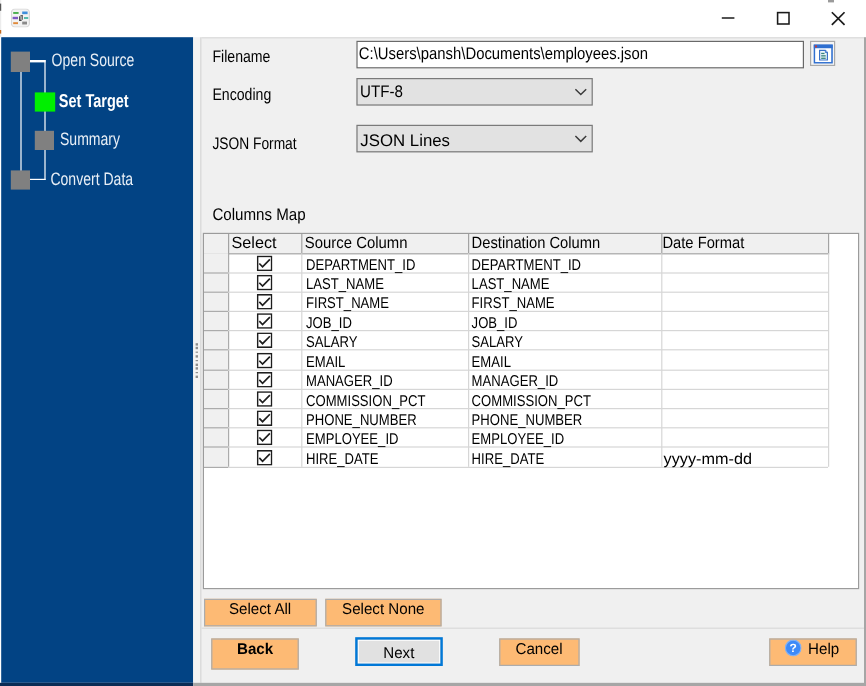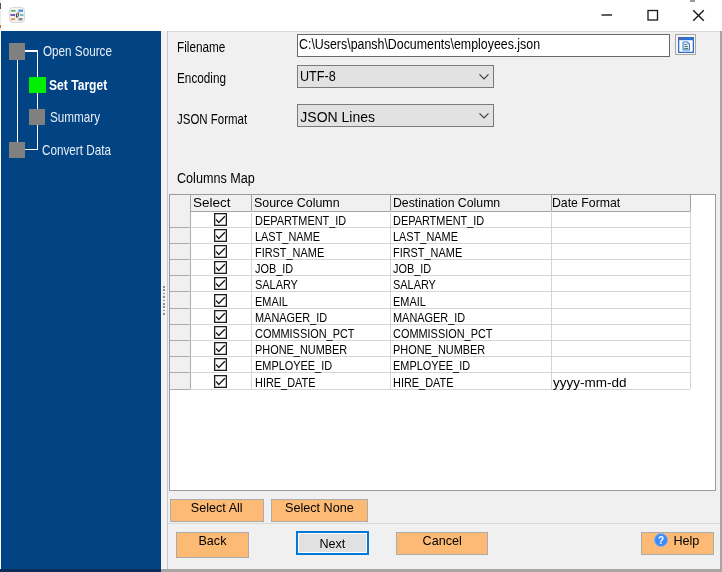--- a/index.html
+++ b/index.html
@@ -212,29 +212,29 @@
 <div class="cell" style="left:254.9px;top:375.6px;">HIRE_DATE</div>
 <div class="cell" style="left:393.4px;top:375.6px;">HIRE_DATE</div>
 <div class="cell" style="left:552.7px;top:375.6px;transform:scaleX(1.04);">yyyy-mm-dd</div>
 <div class="btn" style="left:170px;top:498.5px;width:94px;height:23.5px;">
     <span class="bt">Select All</span>
   </div>
 <div class="btn" style="left:271px;top:498.5px;width:96.5px;height:23.5px;">
     <span class="bt">Select None</span>
   </div>
 <div class="hline" style="left:167.5px;top:523.3px;width:552px;background:#DADADA;"></div>
-<div class="btn" style="left:176px;top:531.5px;width:73px;height:26px;">
+<div class="btn" style="left:176px;top:531.5px;width:73px;height:26px;font-weight:bold;">
     <span class="bt">Back</span>
   </div>
 <div class="ab" style="left:295.8px;top:531.3px;width:73px;height:23.5px;border:2px solid #0078D7;
 box-sizing:border-box;background:#E1E1E1;box-shadow:inset 0 0 0 1px #fff;display:flex;
 align-items:center;justify-content:center;font-size:13px;">
     <span class="bt">Next</span>
   </div>
-<div class="btn" style="left:396px;top:532px;width:92px;height:22.5px;">
+<div class="btn" style="left:416px;top:532px;width:67px;height:22.5px;">
     <span class="bt">Cancel</span>
   </div>
 <div class="btn" style="left:640.5px;top:532px;width:73px;height:23px;">
 <svg width="14" height="14" viewBox="0 0 14 14" style="margin-right:5px;">
 <circle cx="7" cy="7" r="6.5" fill="#3D8AF8"></circle>
 <circle cx="7" cy="7" r="6.5" fill="none" stroke="#7FB0F5" stroke-width="1"></circle>
 <text x="7" y="10.6" text-anchor="middle" font-size="10" font-weight="bold" fill="#fff" font-family="Liberation Sans,sans-serif">?</text>
 </svg>
     <span class="bt">Help</span>
   </div>

